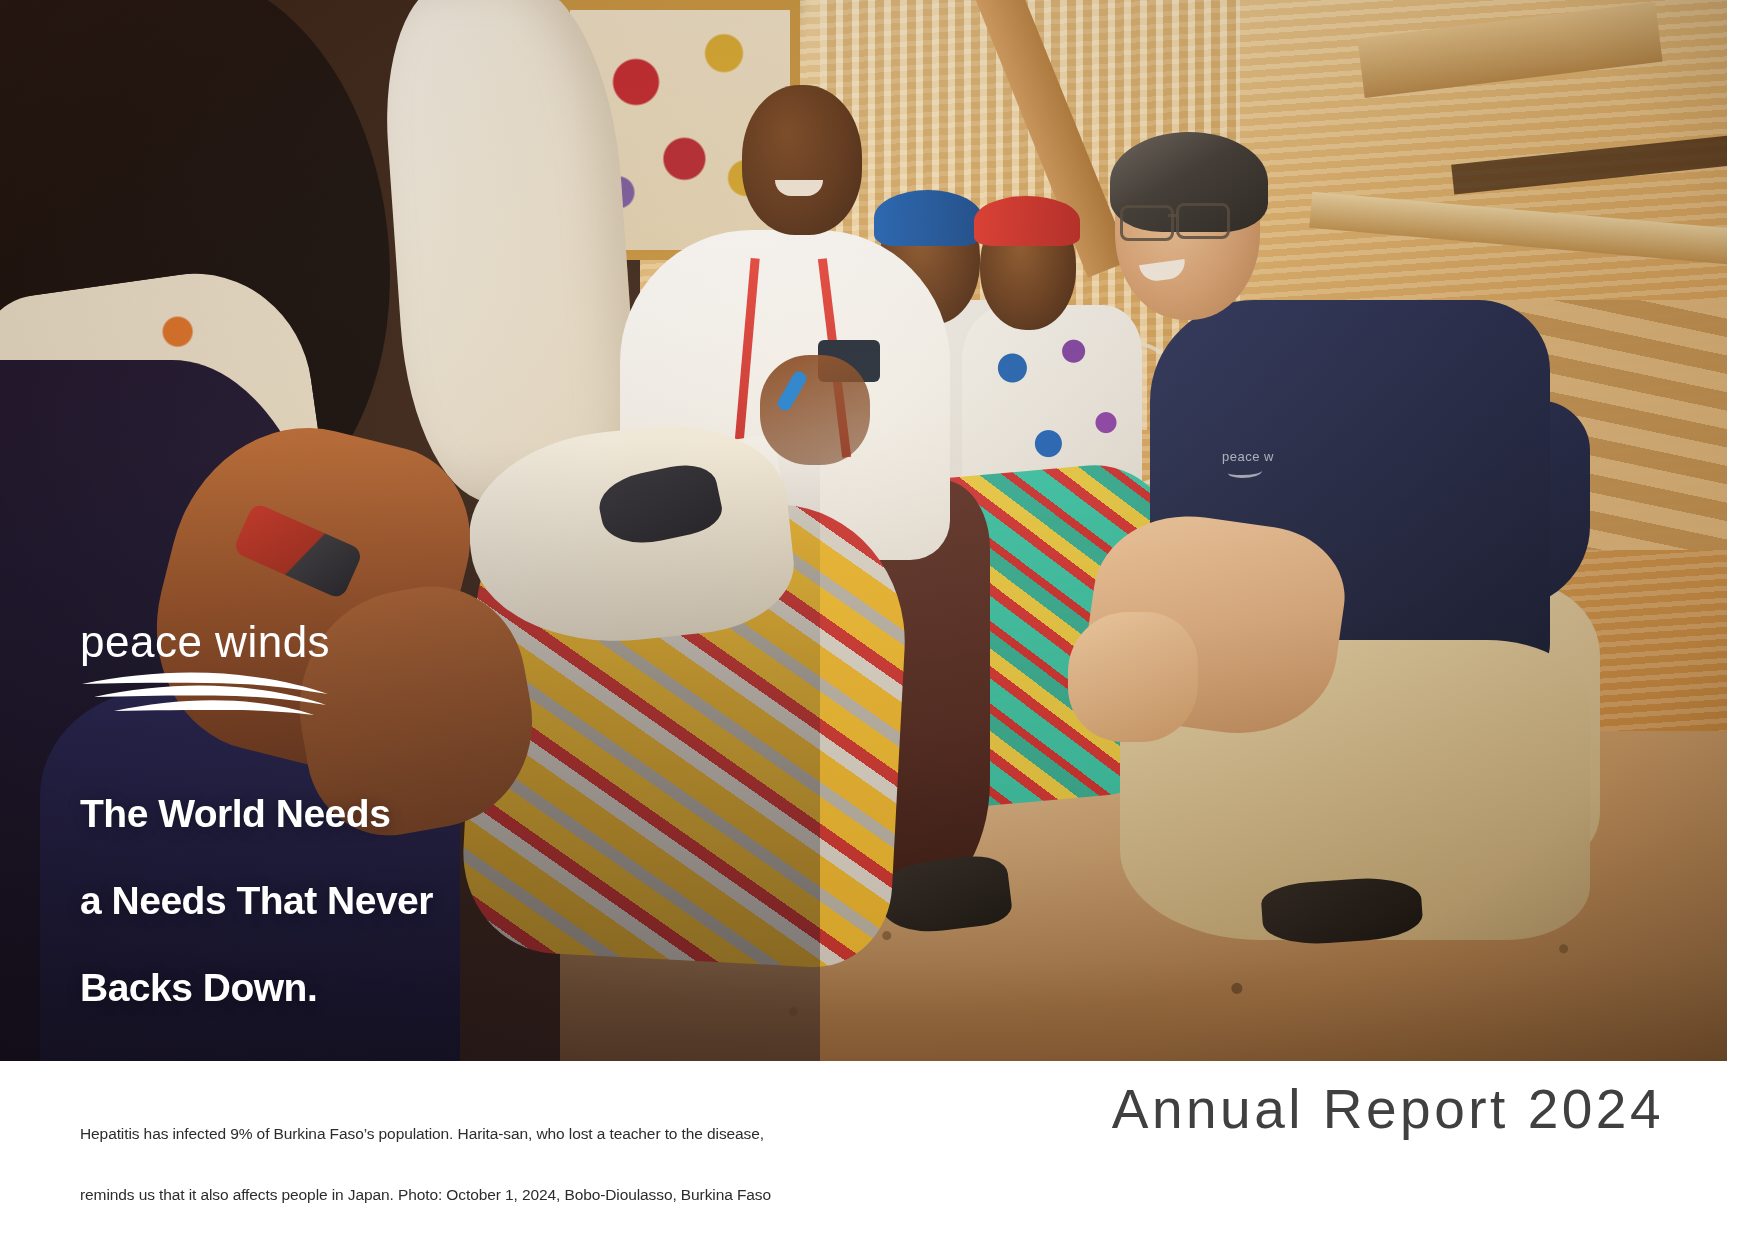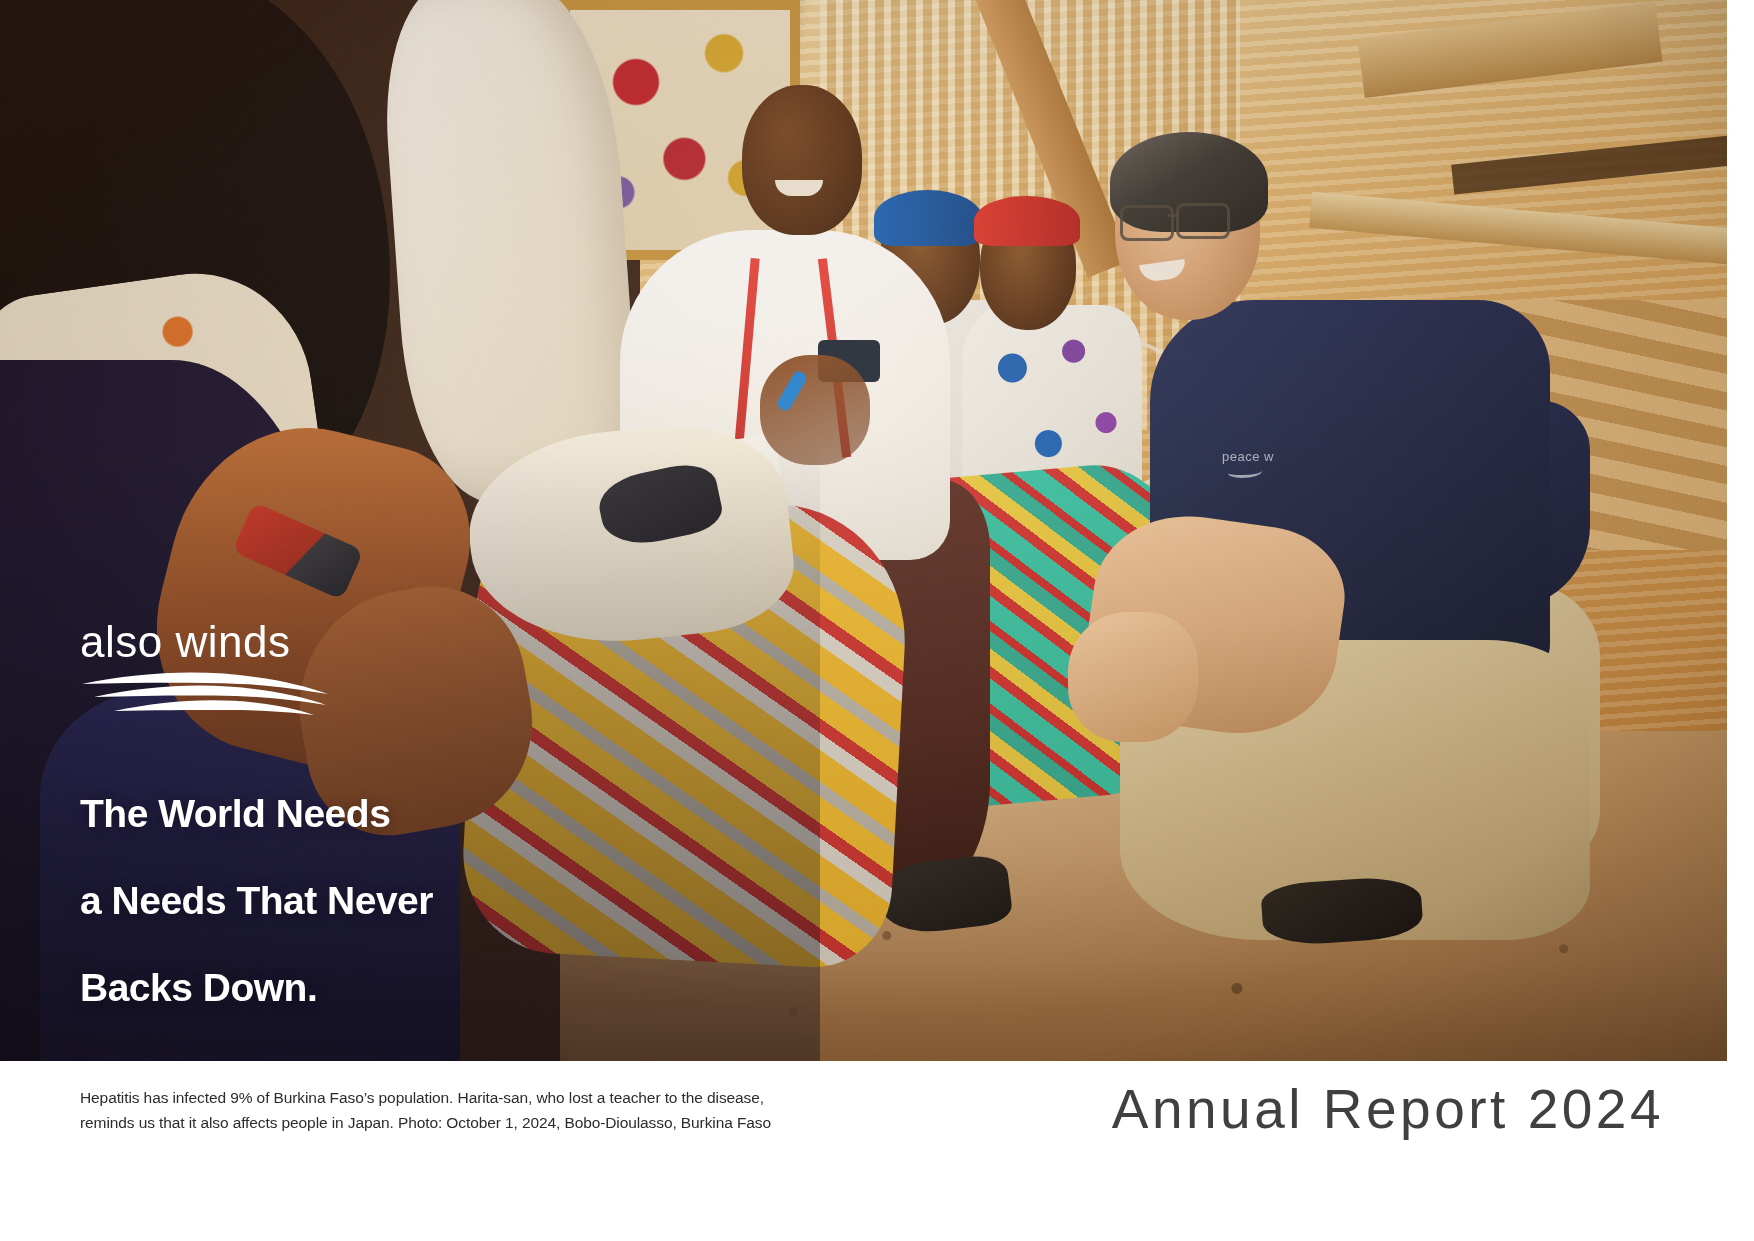--- a/index.html
+++ b/index.html
@@ -523,21 +523,21 @@
     position: absolute;
     left: 80px;
     top: 24px;
     width: 660px;
     font-family: "Liberation Sans", sans-serif;
     font-size: 15.5px;
     line-height: 25px;
     color: #2c2c2c;
     letter-spacing: -0.1px;
   }
-  .caption-line { display: block; white-space: nowrap; }
+  .caption-line { display: block; white-space: nowrap; margin-top: 36px; }
 
   .report-block {
     position: absolute;
     right: 90px;
     top: 14px;
     text-align: right;
   }
   .report-title {
     font-family: "Liberation Sans", sans-serif;
     font-size: 55px;
@@ -629,21 +629,21 @@
       <div class="fg-blue-lap"></div>
       <div class="fg-arm"></div>
       <div class="fg-phone"></div>
       <div class="fg-hand2"></div>
     </div>
 
     <div class="photo-grade"></div>
     <div class="text-scrim"></div>
 
     <div class="logo-block">
-      <div class="logo-word">also winds</div>
+      <div class="logo-word">peace winds</div>
       <svg class="logo-wave" viewBox="0 0 250 46" aria-hidden="true">
         <path d="M2 14 C 60 2, 120 -1, 175 7 C 205 11, 228 17, 248 24 C 222 20, 190 15, 160 14 C 105 12, 55 13, 2 14 Z" fill="#ffffff"></path>
         <path d="M14 27 C 70 15, 128 12, 182 20 C 210 24, 230 29, 246 35 C 220 31, 188 27, 156 26 C 104 25, 62 26, 14 27 Z" fill="#ffffff"></path>
         <path d="M34 41 C 86 30, 138 27, 186 34 C 208 37, 222 41, 234 45 C 210 42, 180 40, 150 40 C 108 40, 72 40, 34 41 Z" fill="#ffffff"></path>
       </svg>
     </div>
 
     <div class="headline">
       <span class="headline-line">The World Needs</span>
       <span class="headline-line">a Needs That Never</span>

